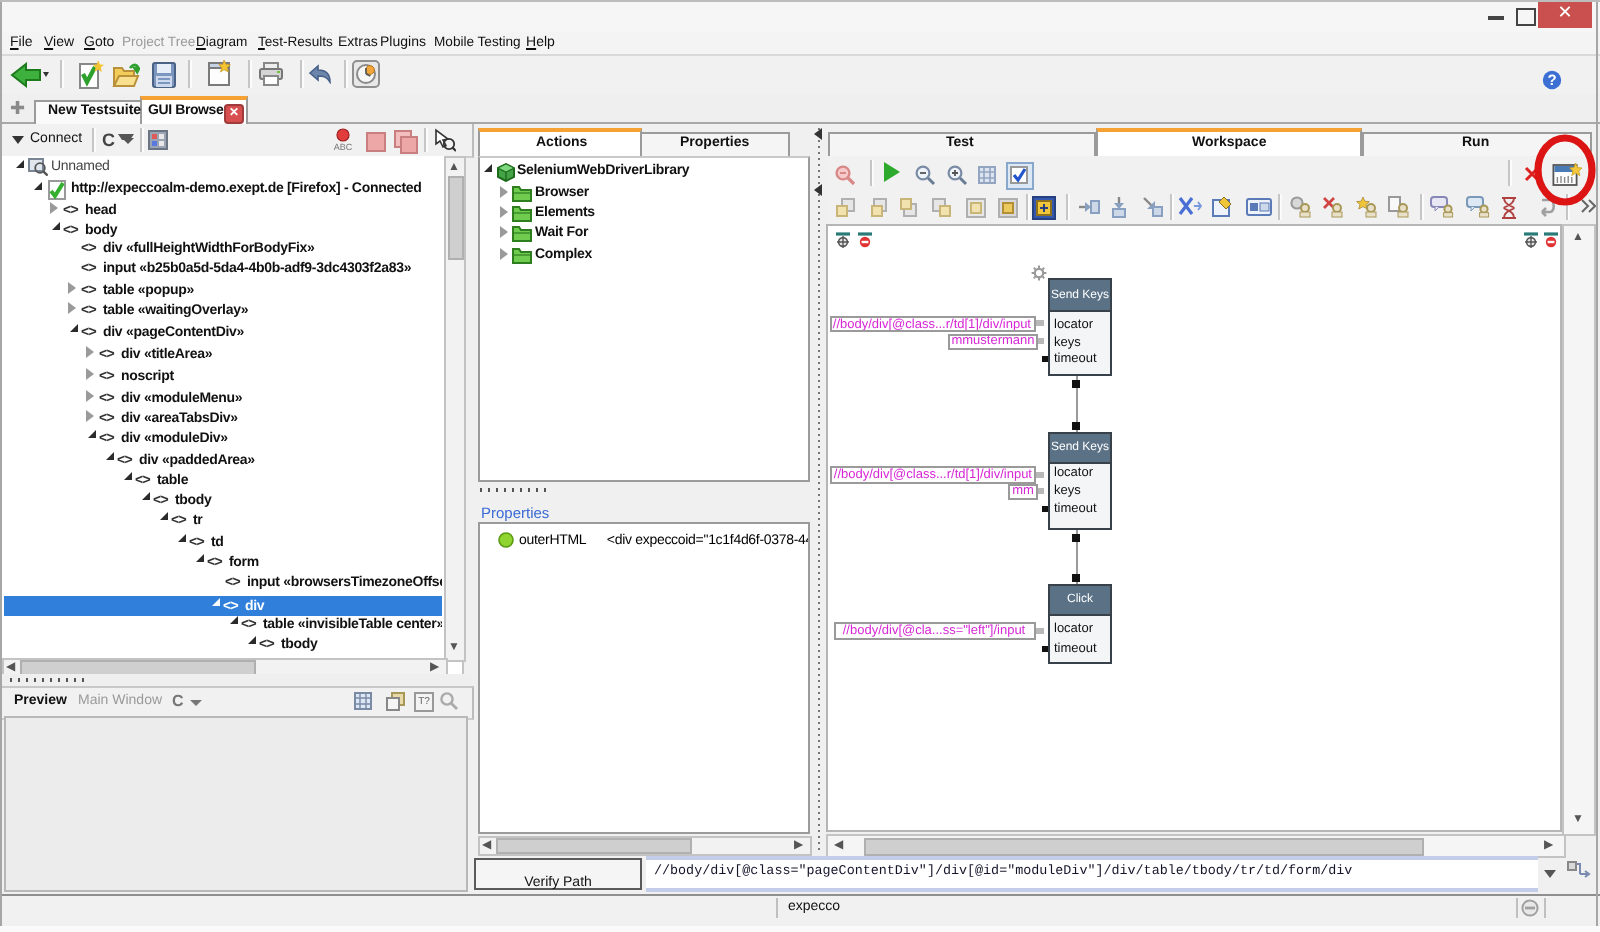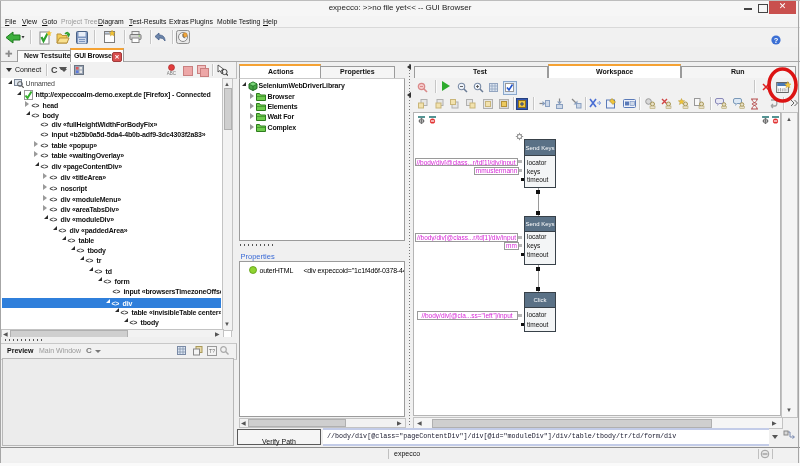--- a/index.html
+++ b/index.html
@@ -18,21 +18,20 @@
   .scroll{position:absolute;background:#f2f2f2;border:1px solid #c3c3c3;}
   .thumb{position:absolute;background:#cfcfcf;border:1px solid #b0b0b0;}
   .arr{position:absolute;font-size:6px;color:#555;line-height:6px;}
 </style>
 </head>
 <body>
 <div id="win">
 
   <div class="abs" style="left:0;top:0;width:800px;height:16px;background:#f6f6f6;border-bottom:1px solid #e2e2e2;"></div>
   <div class="abs" id="titleicon" style="left:6px;top:3px;width:10px;height:10px;"></div>
-  <div class="abs t8" style="left:0;top:3px;width:800px;text-align:center;color:#1a1a1a;">expecco: &gt;&gt;no file yet&lt;&lt; -- GUI Browser</div>
   <div class="abs" style="left:744px;top:8px;width:8px;height:1.5px;background:#444;"></div>
   <div class="abs" style="left:758px;top:4px;width:8px;height:7px;border:1.5px solid #444;"></div>
   <div class="abs" style="left:769px;top:0;width:27px;height:14px;background:#c9504e;color:#fff;font-size:9px;text-align:center;line-height:13px;">✕</div>
 
   <div class="abs" style="left:0;top:16px;width:800px;height:11px;background:#f4f4f4;"></div>
   <div id="menubar" class="abs" style="left:0;top:18px;width:800px;height:9px;">
     <span class="abs t7" style="left:5px;"><u>F</u>ile</span>
     <span class="abs t7" style="left:22px;"><u>V</u>iew</span>
     <span class="abs t7" style="left:42px;"><u>G</u>oto</span>
     <span class="abs t7 grey" style="left:61px;font-size:6.8px;">Project Tree</span>

